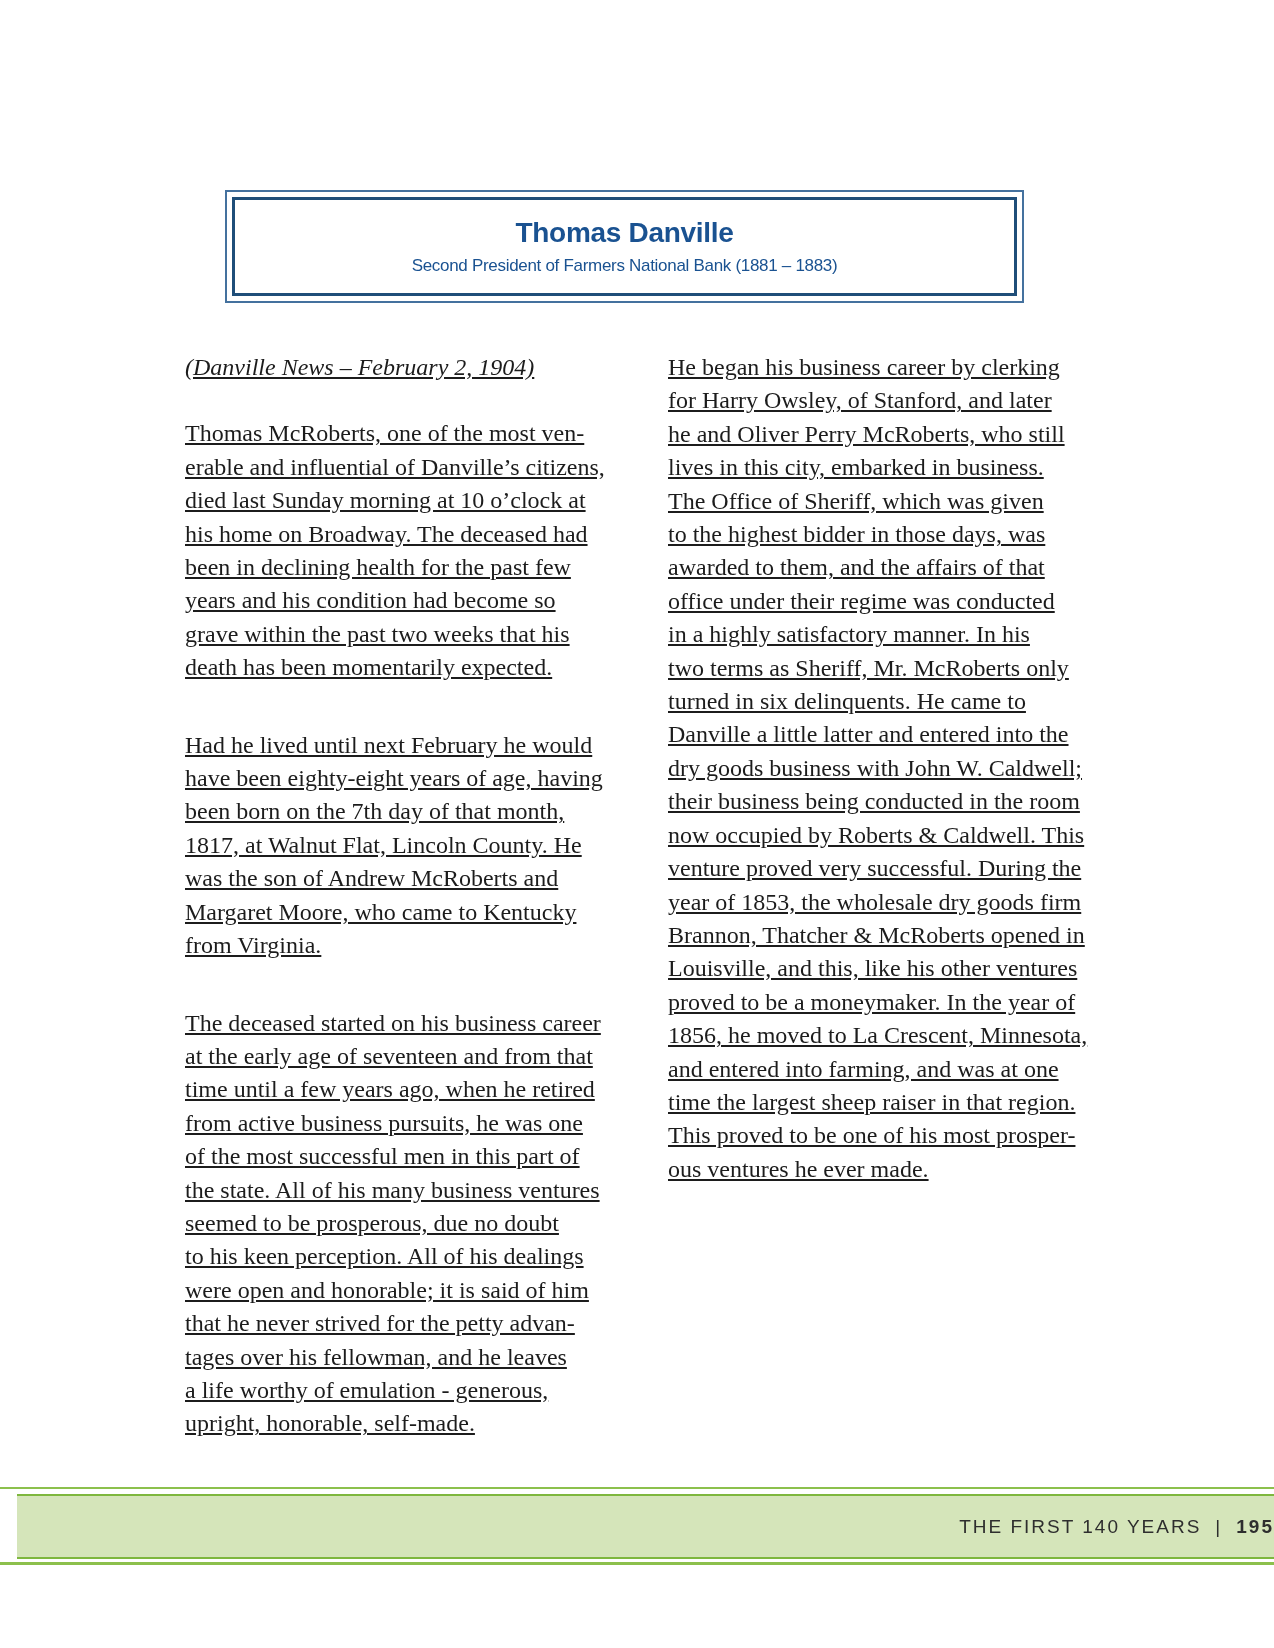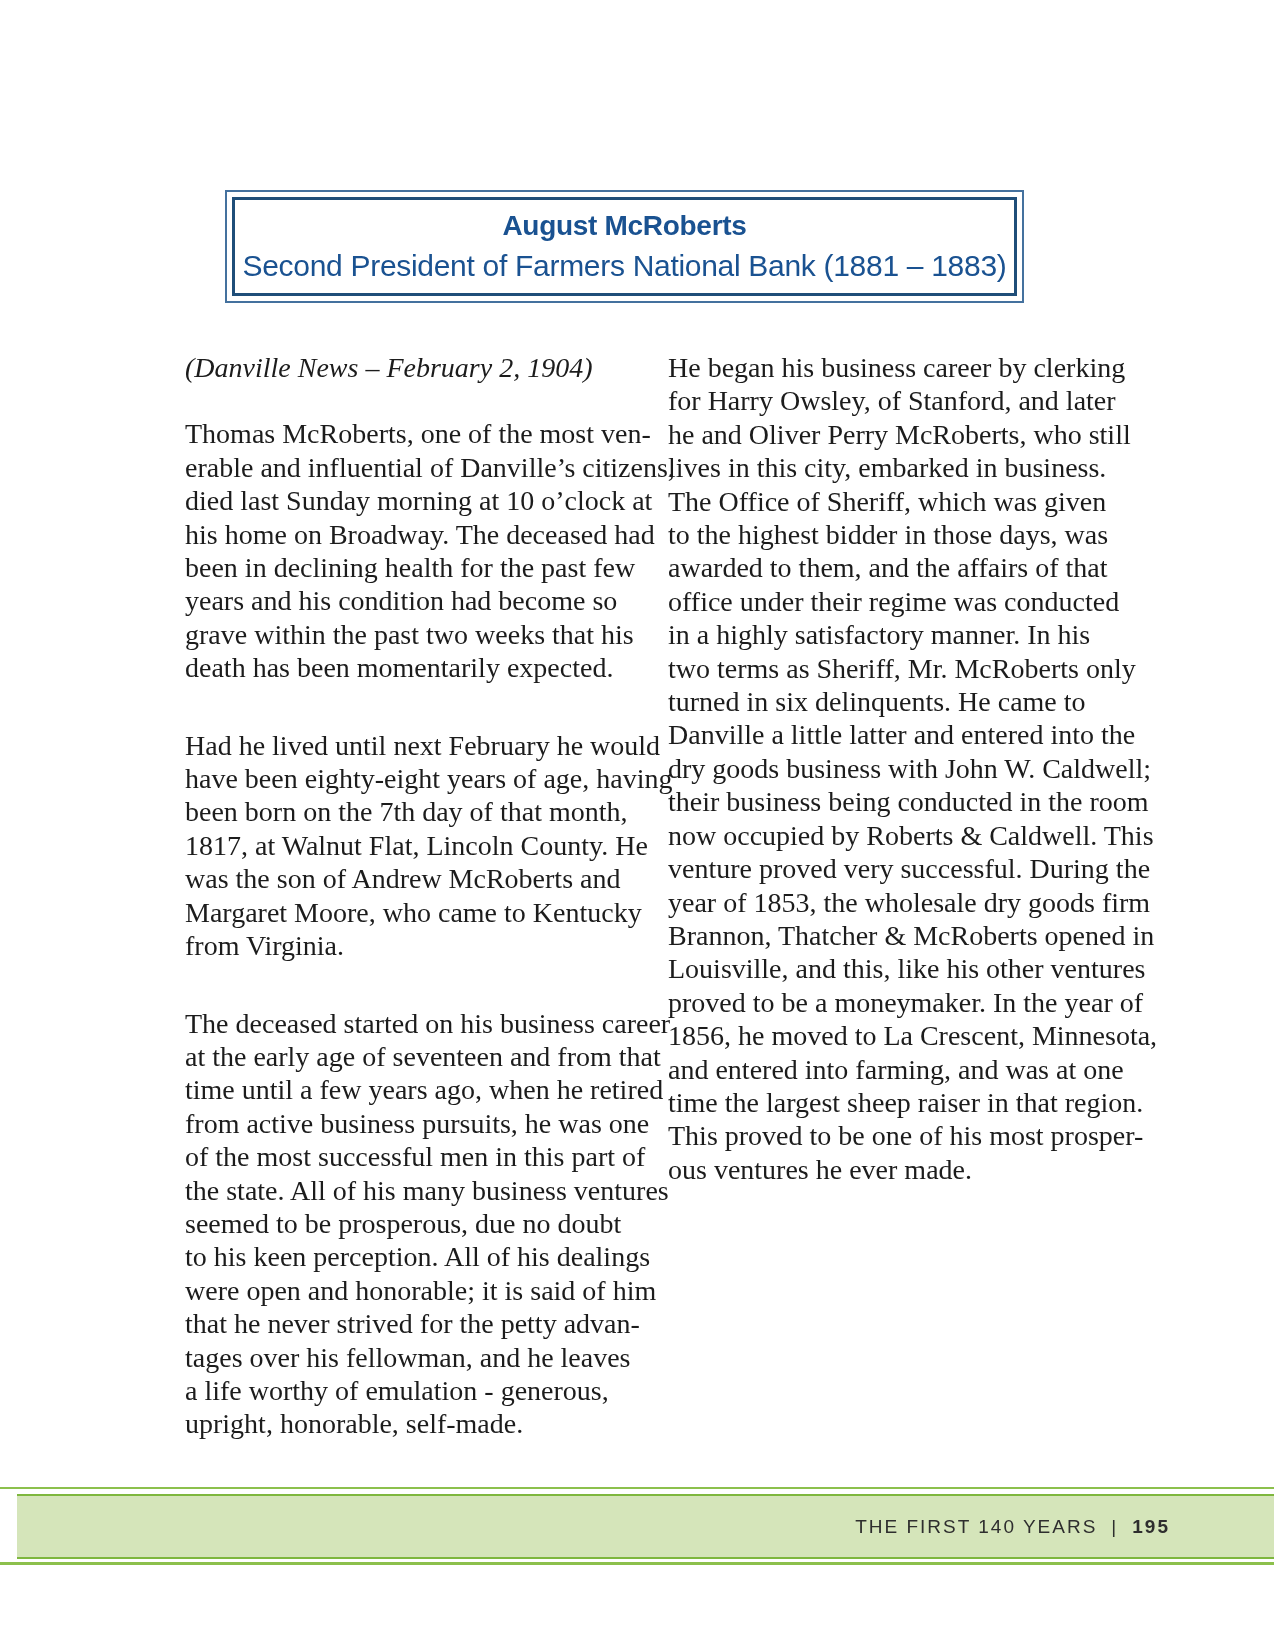--- a/index.html
+++ b/index.html
@@ -38,36 +38,36 @@
   .header-title {
     font-family: "Liberation Sans", sans-serif;
     font-weight: 700;
     font-size: 28px;
     letter-spacing: -0.3px;
     color: #1a5291;
   }
   .header-subtitle {
     font-family: "Liberation Sans", sans-serif;
     font-weight: 400;
-    font-size: 30px;
+    font-size: 17px;
     letter-spacing: -0.3px;
     color: #1a5291;
   }
 
   
   .article {
     position: absolute;
     left: 185px;
     top: 351px;
     width: 910px;
     display: grid;
     grid-template-columns: 447px 430px;
     column-gap: 36px;
   }
-  .col { font-size: 28px; line-height: 33.4px; }
+  .col { font-size: 24px; line-height: 33.4px; text-decoration: underline; }
   .dateline {
     font-style: italic;
     white-space: pre;
     margin-bottom: 33px;
   }
   .para {
     white-space: pre;
     margin-bottom: 44px;
   }
   .para:last-child { margin-bottom: 16px; }
@@ -85,21 +85,20 @@
     position: absolute;
     left: 0; right: 0;
     top: 1494px;
     height: 65px;
     background: #d5e5ba;
     border-top: 2px solid #7eb73e;
     border-bottom: 2px solid #7eb73e;
     display: flex;
     align-items: center;
     justify-content: flex-end;
-    padding-right: 104px;
     margin-left: 17px;
   }
   .footer-bottom-line {
     position: absolute;
     left: 0; right: 0;
     top: 1562px;
     height: 3px;
     background: #8cc04c;
   }
   .footer-text {
@@ -115,21 +114,21 @@
   .footer-sep { font-weight: 300; color: #2e2e2e; }
   .footer-page { font-weight: 700; }
 </style>
 </head>
 <body>
 
 <div class="page">
 
   <div class="header-box">
     <div class="header-box-inner">
-      <div class="header-title">August McRoberts</div>
+      <div class="header-title">Thomas Danville</div>
       <div class="header-subtitle">Second President of Farmers National Bank (1881 – 1883)</div>
     </div>
   </div>
 
   <div class="article">
     <div class="col">
       <div class="dateline">(Danville News – February 2, 1904)</div>
       <div class="para">Thomas McRoberts, one of the most ven-
 erable and influential of Danville’s citizens,
 died last Sunday morning at 10 o’clock at

